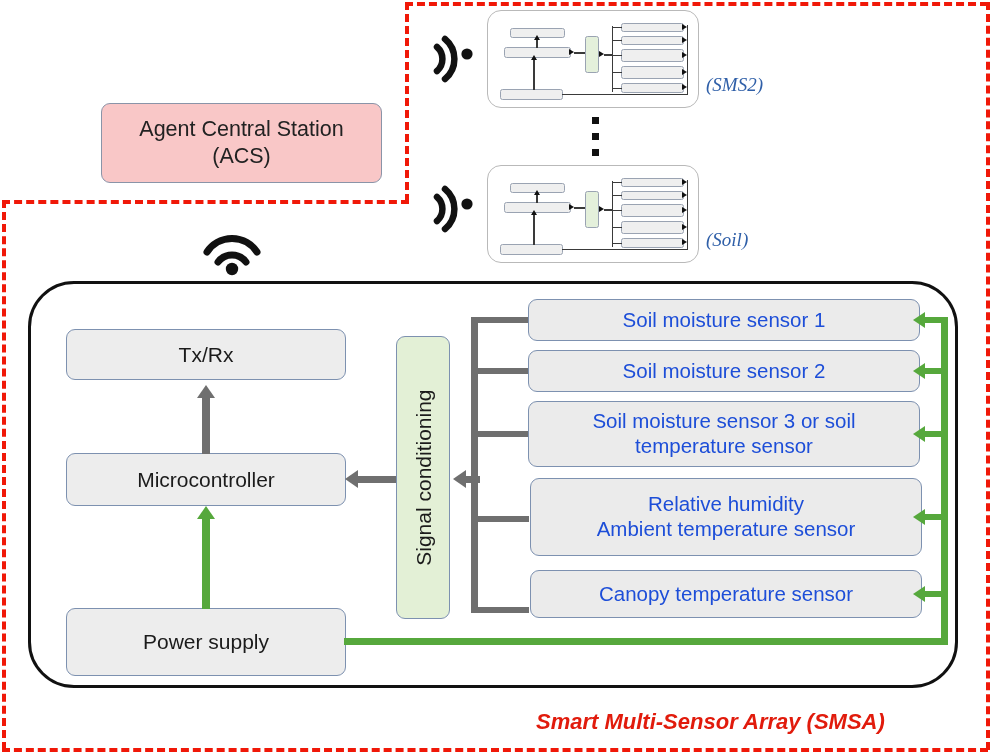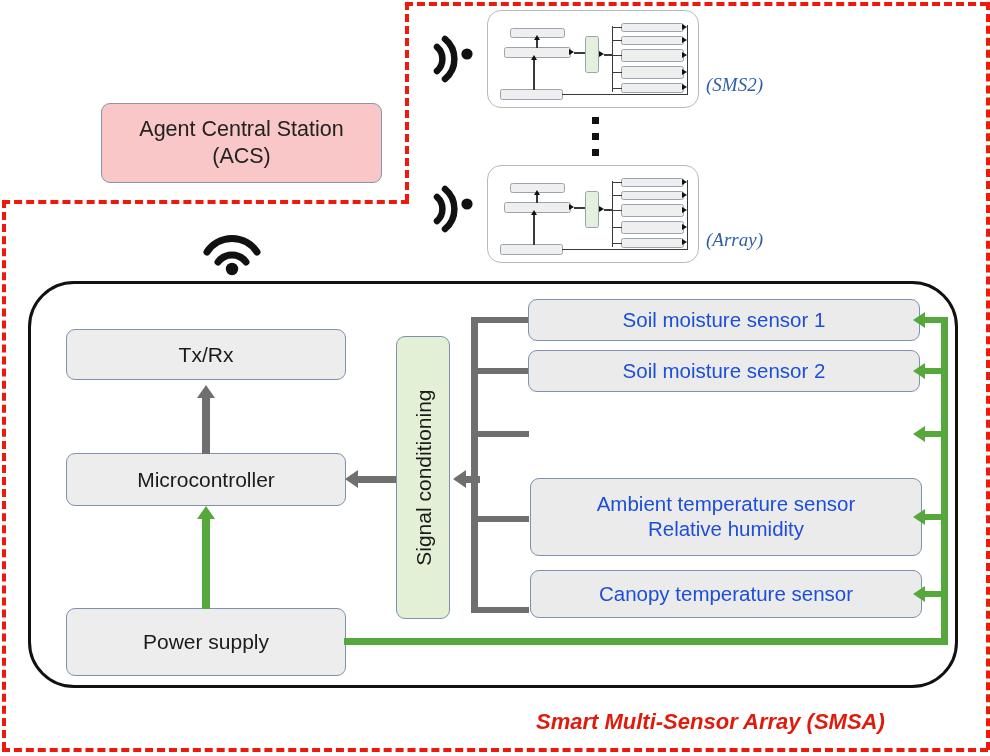--- a/index.html
+++ b/index.html
@@ -294,21 +294,21 @@
     <div class="march up" style="left:42.5px; top:44px;"></div>
     <div class="mline" style="left:74px; top:83px; width:126px; height:1.4px;"></div>
     <div class="mline" style="left:199px; top:14px; width:1.4px; height:70px;"></div>
     <div class="march left" style="left:194px; top:13px;"></div>
     <div class="march left" style="left:194px; top:26px;"></div>
     <div class="march left" style="left:194px; top:41px;"></div>
     <div class="march left" style="left:194px; top:58px;"></div>
     <div class="march left" style="left:194px; top:73px;"></div>
   </div>
 
-  <div class="sms-label" style="left:706px; top:229px;">(Array)</div>
+  <div class="sms-label" style="left:706px; top:229px;">(Soil)</div>
 
   <div class="wifi-main" style="left:200px; top:228px;">
     <svg width="64" height="48" viewBox="0 0 64 48">
       <g fill="none" stroke="#111" stroke-width="7" stroke-linecap="round">
         <path d="M7 24 A30 30 0 0 1 57 24"></path>
         <path d="M18 34 A17.5 17.5 0 0 1 46 34"></path>
       </g>
       <circle cx="32" cy="41" r="6.2" fill="#111"></circle>
     </svg>
   </div>
@@ -351,24 +351,28 @@
   <div class="line gray" style="left:471px; top:607px; width:58px; height:5.5px;"></div>
 
   <div class="blk sensor" style="left:528px; top:299px; width:392px; height:42px;">
     <span>Soil moisture sensor 1</span>
   </div>
 
   <div class="blk sensor" style="left:528px; top:350px; width:392px; height:42px;">
     <span>Soil moisture sensor 2</span>
   </div>
 
+  <div class="blk sensor" style="left:528px; top:401px; width:392px; height:66px; flex-direction:column;">
+    <span>Soil moisture sensor 3 or soil</span>
+    <span>temperature sensor</span>
+  </div>
 
   <div class="blk sensor" style="left:530px; top:478px; width:392px; height:78px; flex-direction:column;">
+    <span>Relative humidity</span>
     <span>Ambient temperature sensor</span>
-    <span>Relative humidity</span>
   </div>
 
   <div class="blk sensor" style="left:530px; top:570px; width:392px; height:48px;">
     <span>Canopy temperature sensor</span>
   </div>
 
   <div class="line green-l" style="left:344px; top:638px; width:604px; height:7px;"></div>
   <div class="line green-l" style="left:941px; top:317px; width:7px; height:328px;"></div>
 
   <div class="line green-l" style="left:925px; top:317px; width:23px; height:6px;"></div>

